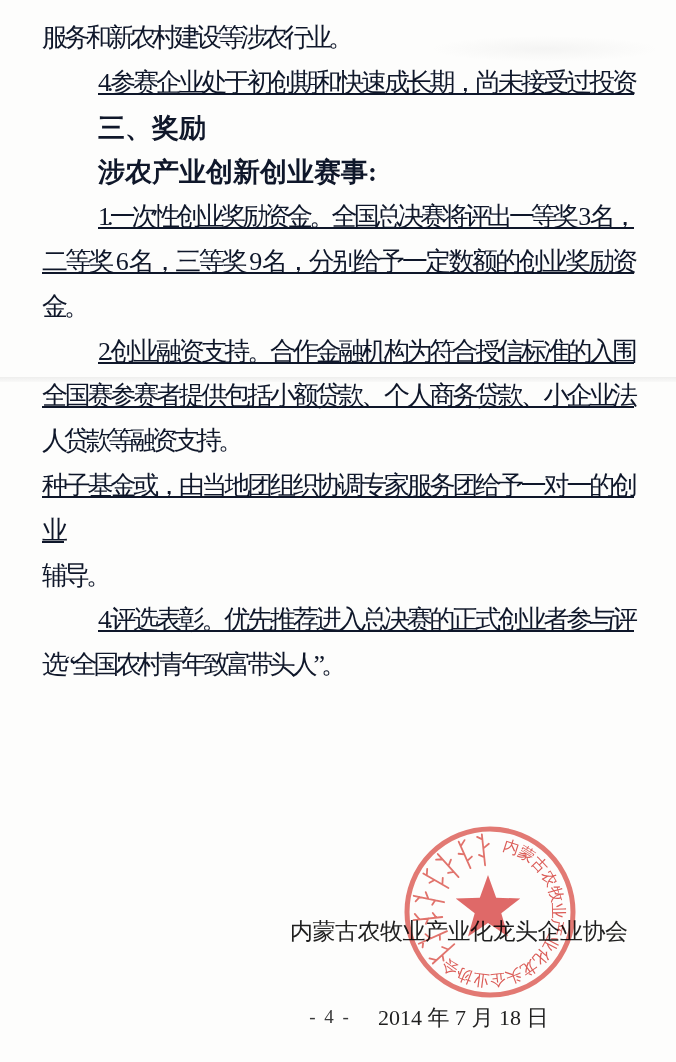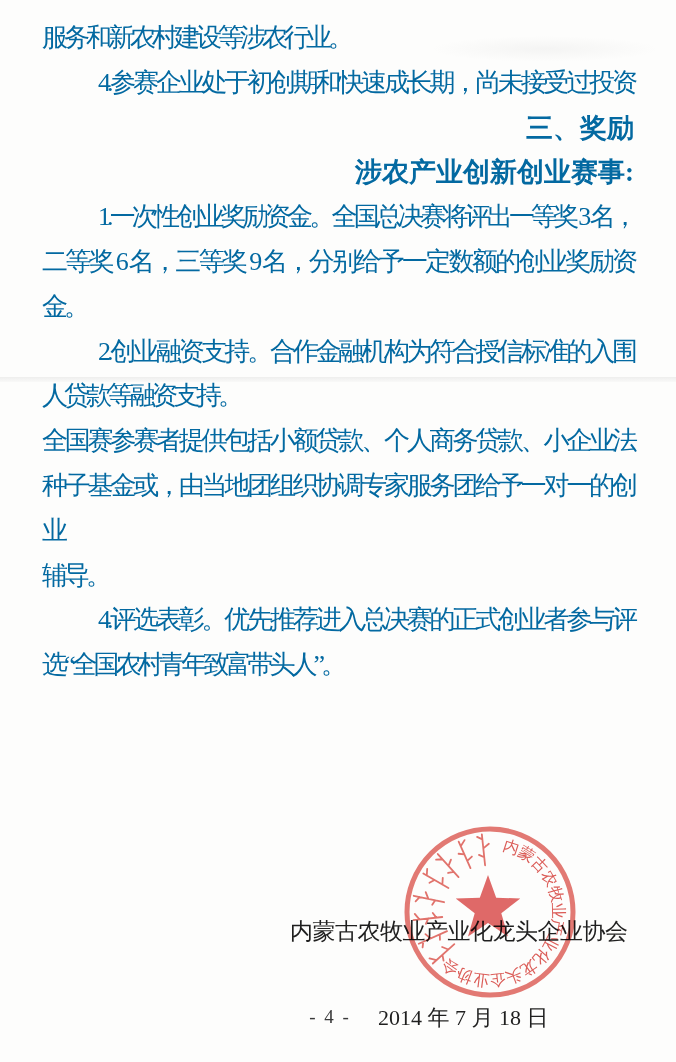--- a/index.html
+++ b/index.html
@@ -4,25 +4,25 @@
 <style>
   html,body{margin:0;padding:0;}
   body{
     width:676px;height:1062px;position:relative;overflow:hidden;
     background:#fdfdfc;
     font-family:"Liberation Serif","DejaVu Serif",serif;
   }
   .doc-text{
     position:absolute;left:42px;top:16px;width:592px;
     font-size:26px;line-height:44.8px;letter-spacing:-4px;
-    color:#0369a1;
+    color:#0f172a;
   }
   .ln{min-height:44.8px;}
-  .indent{text-indent:56px;text-align:right;}
-  .justify{text-align:justify;text-align-last:justify;}
+  .indent{text-indent:56px;}
+  .justify{text-align:justify;text-align-last:justify;text-decoration:underline;}
   .bold{font-weight:bold;letter-spacing:0;font-size:27px;}
   .scan-band{
     position:absolute;left:0;top:377px;width:676px;height:5px;
     background:linear-gradient(to bottom,rgba(130,130,130,0.12),rgba(130,130,130,0.03));
     pointer-events:none;
   }
   .scan-smudge{
     position:absolute;left:430px;top:36px;width:230px;height:26px;
     background:radial-gradient(ellipse at center,rgba(140,140,140,0.08),rgba(140,140,140,0) 70%);
     pointer-events:none;
@@ -56,22 +56,22 @@
 
 <div class="doc-text">
   <div class="ln">服务和新农村建设等涉农行业。</div>
   <div class="ln indent justify">4.参赛企业处于初创期和快速成长期，尚未接受过投资</div>
   <div class="ln indent bold">三、奖励</div>
   <div class="ln indent bold">涉农产业创新创业赛事:</div>
   <div class="ln indent justify">1.一次性创业奖励资金。全国总决赛将评出一等奖 3 名，</div>
   <div class="ln justify">二等奖 6 名，三等奖 9 名，分别给予一定数额的创业奖励资</div>
   <div class="ln">金。</div>
   <div class="ln indent justify">2.创业融资支持。合作金融机构为符合授信标准的入围</div>
+  <div class="ln justify">全国赛参赛者提供包括小额贷款、个人商务贷款、小企业法</div>
   <div class="ln">人贷款等融资支持。</div>
-  <div class="ln justify">全国赛参赛者提供包括小额贷款、个人商务贷款、小企业法</div>
   <div class="ln justify">种子基金或，由当地团组织协调专家服务团给予一对一的创业</div>
   <div class="ln">辅导。</div>
   <div class="ln indent justify">4.评选表彰。优先推荐进入总决赛的正式创业者参与评</div>
   <div class="ln">选“全国农村青年致富带头人”。</div>
 </div>
 
 <div class="scan-band"></div>
 
 <div class="signature">内蒙古农牧业产业化龙头企业协会</div>
 <div class="sign-date">2014 年 7 月 18 日</div>

